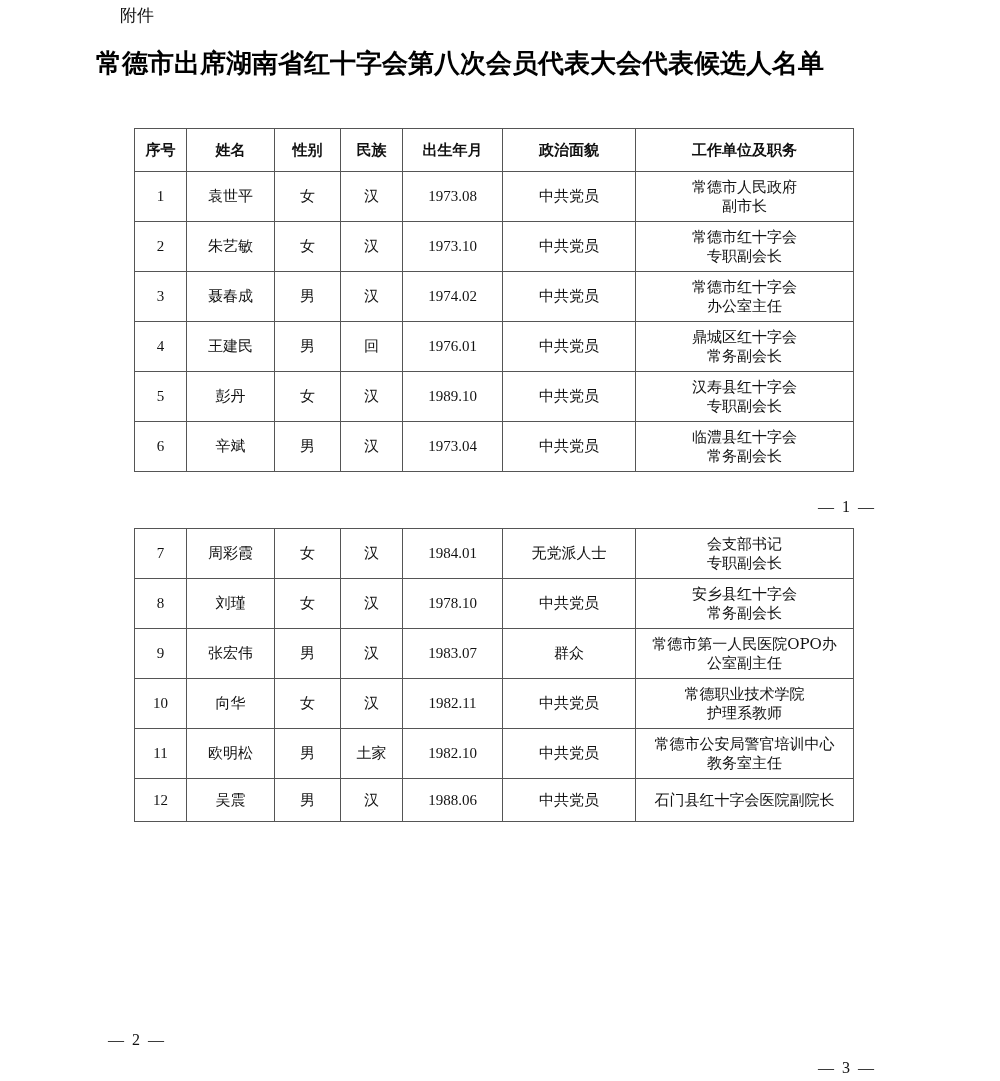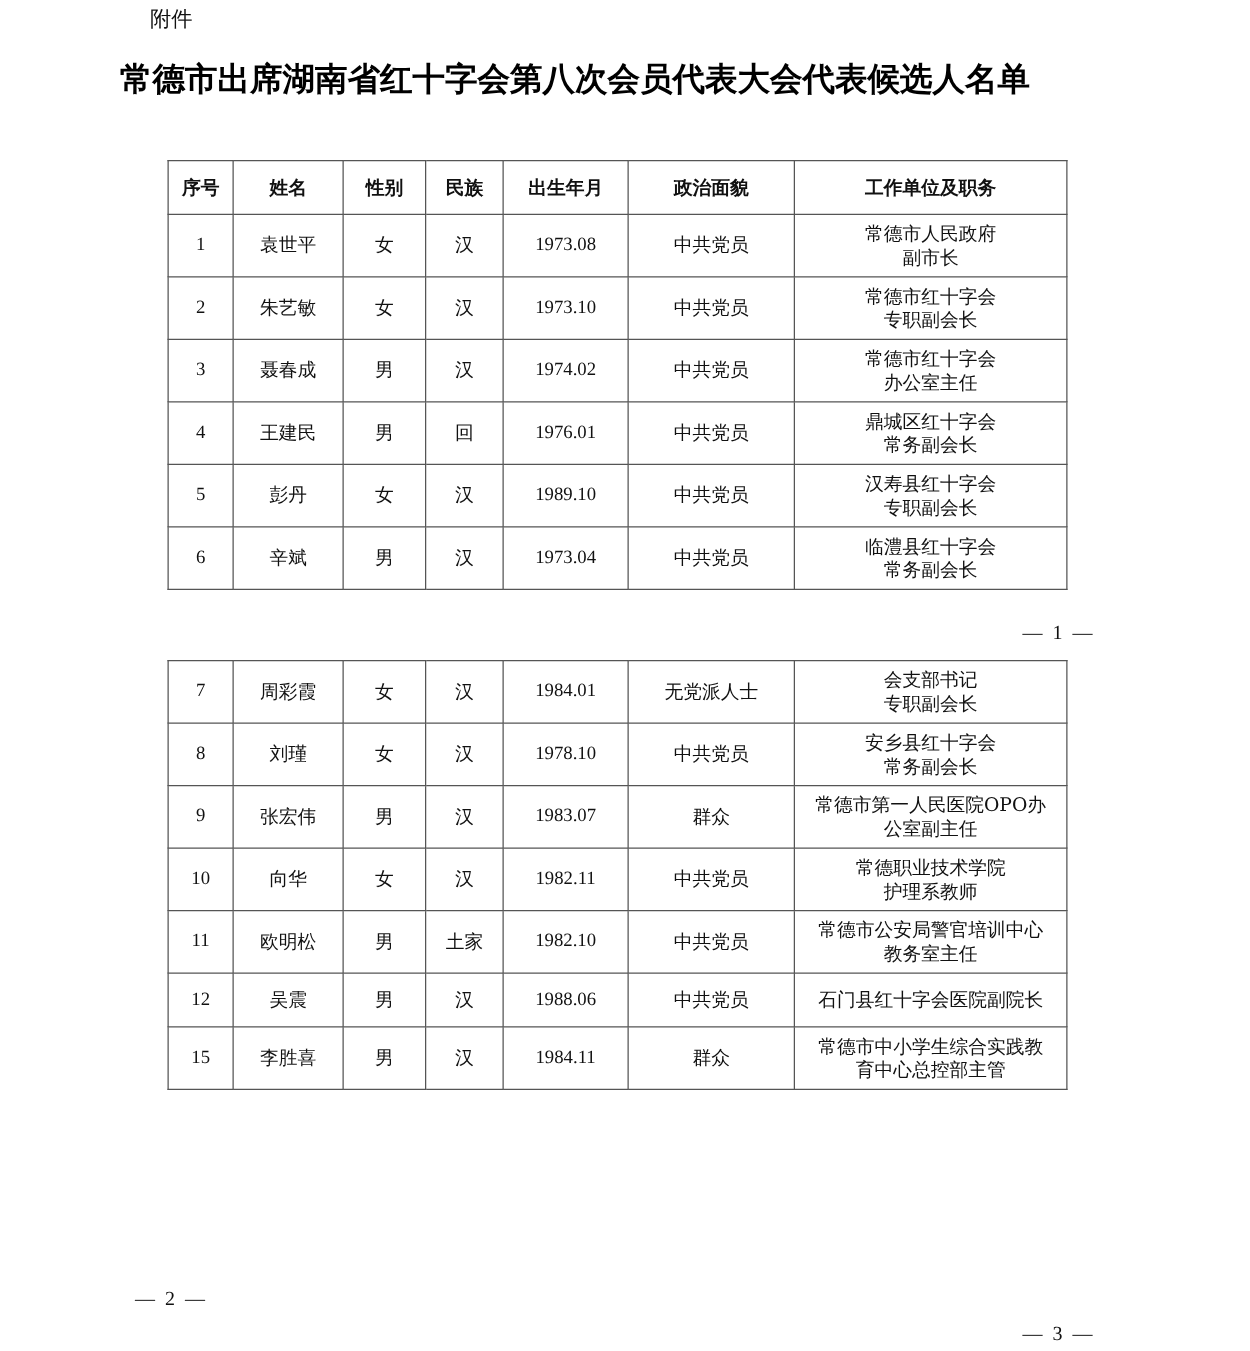--- a/index.html
+++ b/index.html
@@ -221,29 +221,17 @@
         <td class="num">12</td>
         <td>吴震</td>
         <td>男</td>
         <td>汉</td>
         <td class="num">1988.06</td>
         <td>中共党员</td>
         <td>
           <div>石门县红十字会医院副院长</div>
         </td>
       </tr>
-      <tr class="row">
-        <td class="num">15</td>
-        <td>李胜喜</td>
-        <td>男</td>
-        <td>汉</td>
-        <td class="num">1984.11</td>
-        <td>群众</td>
-        <td>
-          <div>常德市中小学生综合实践教</div>
-          <div>育中心总控部主管</div>
-        </td>
-      </tr>
     </tbody>
 </table>
 
 <div class="pager p2">— 2 —</div>
 <div class="pager p3">— 3 —</div>
 
 </body></html>

